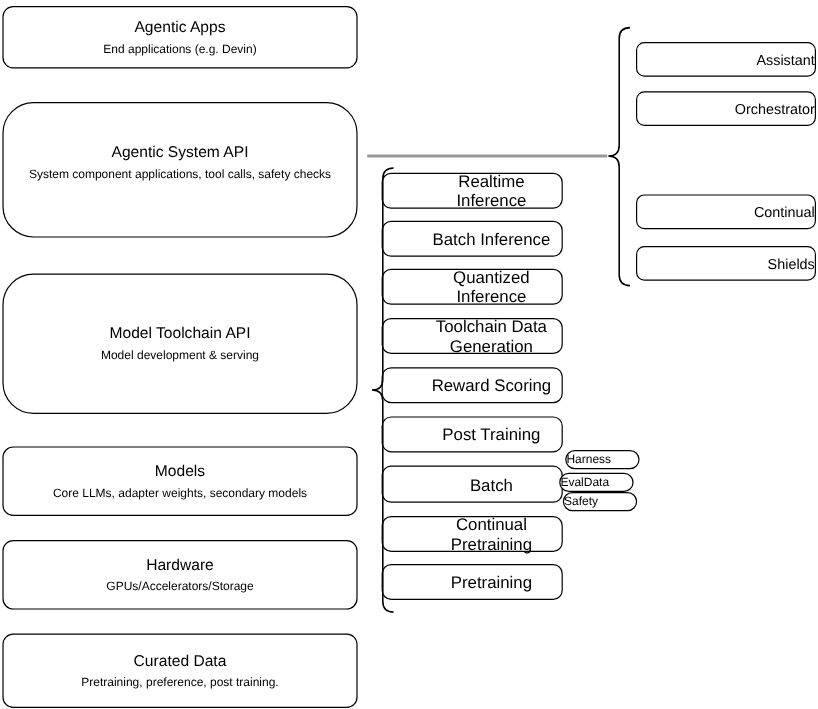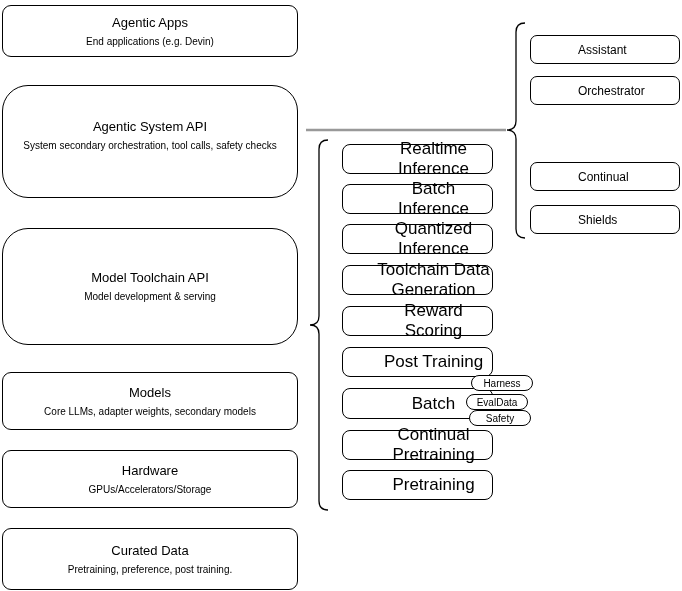--- a/index.html
+++ b/index.html
@@ -32,49 +32,48 @@
     text-align:center;
     padding:4px 10px;
   }
   .lbox.r-lg{border-radius:26px;}
   .lbox.nudge-up{padding-bottom:16px;}
   .ltitle{font-size:13px;line-height:16px;}
   .lsub{font-size:10px;line-height:13px;}
   
   .mbox{
     position:absolute;
-    left:342px;width:151px;height:30px;
+    left:318px;width:151px;height:30px;
     border:1px solid var(--stroke);
     border-radius:8px;
     background:var(--bg);
     display:flex;align-items:center;justify-content:center;
-    font-size:17px;
+    font-size:14px;
     text-align:center;
     padding-left:32px;
   }
   
   .rbox{
     position:absolute;
     left:530px;width:150px;height:29px;
     border:1px solid var(--stroke);
     border-radius:7px;
     background:var(--bg);
-    display:flex;align-items:center;justify-content:flex-start;
+    display:flex;align-items:center;justify-content:flex-end;
     font-size:12px;
     text-align:center;
-    padding-left:47px;
   }
   
   .pill{
     position:absolute;
     width:62px;height:16px;
     border:1px solid var(--stroke);
     border-radius:8px;
     background:var(--bg);
-    display:flex;align-items:center;justify-content:center;
+    display:flex;align-items:center;justify-content:flex-start;
     font-size:10px;
     z-index:3;
   }
   .overlay{
     position:absolute;left:0;top:0;
     pointer-events:none;
     z-index:2;
   }
   .overlay path{fill:none;stroke:var(--stroke);stroke-width:1.3px;}
   .overlay line{stroke:var(--connector);stroke-width:2.3px;}
@@ -84,21 +83,21 @@
 
 <div class="canvas">
 
   <div class="lbox" style="top:5px;height:52px">
     <div class="ltitle">Agentic Apps</div>
     <div class="lsub">End applications (e.g. Devin)</div>
   </div>
 
   <div class="lbox r-lg nudge-up" style="top:85px;height:113px">
     <div class="ltitle">Agentic System API</div>
-    <div class="lsub">System secondary orchestration, tool calls, safety checks</div>
+    <div class="lsub">System component applications, tool calls, safety checks</div>
   </div>
 
   <div class="lbox r-lg" style="top:228px;height:117px">
     <div class="ltitle">Model Toolchain API</div>
     <div class="lsub">Model development &amp; serving</div>
   </div>
 
   <div class="lbox" style="top:372px;height:58px">
     <div class="ltitle">Models</div>
     <div class="lsub">Core LLMs, adapter weights, secondary models</div>

